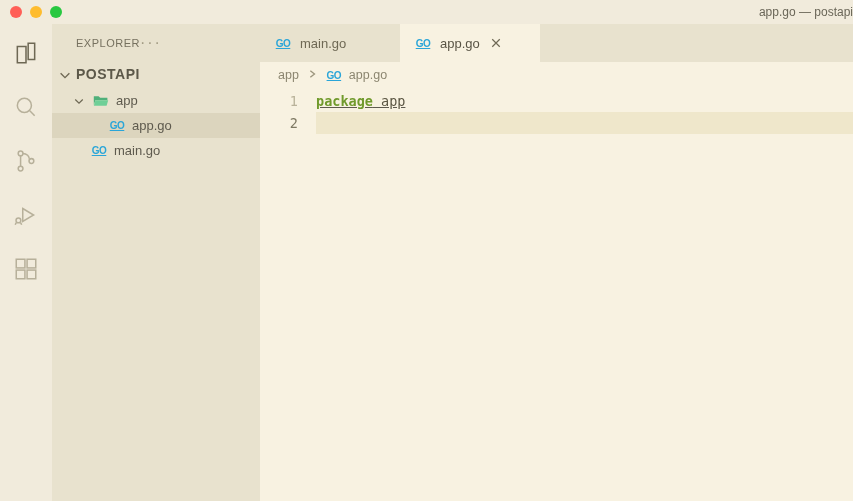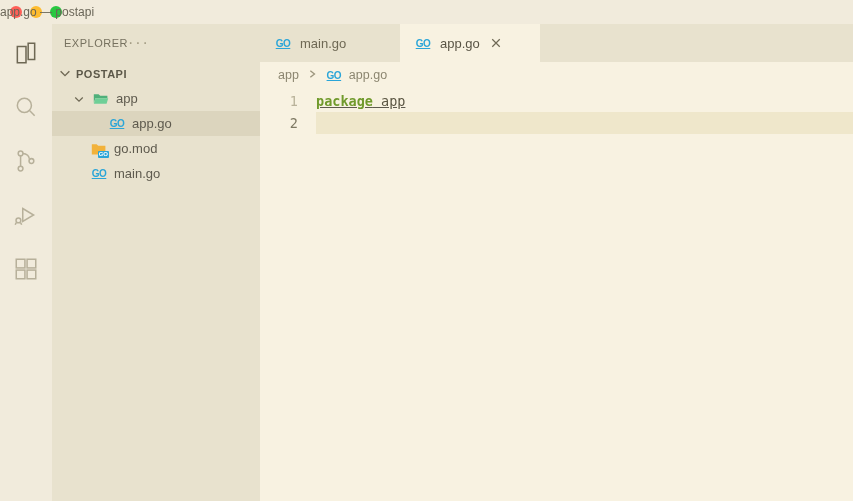--- a/index.html
+++ b/index.html
@@ -17,21 +17,21 @@
     padding-left: 10px;
     position: relative;
     background: #f1ebdc;
   }
   .traffic-lights { display: flex; gap: 8px; }
   .traffic-light { width: 12px; height: 12px; border-radius: 50%; }
   .traffic-red { background: #ff5f57; }
   .traffic-yellow { background: #febc2e; }
   .traffic-green { background: #28c840; }
   .window-title {
-    position: absolute; left: 0; right: 0; text-align: left;
+    position: absolute; left: 0; right: 0; text-align: right;
     font-size: 12px; color: #6a6658; pointer-events: none;
   }
   .main {
     display: flex; height: calc(100% - 24px);
   }
   .activity-bar {
     width: 52px;
     background: #f1ebdc;
     display: flex; flex-direction: column; align-items: center;
     padding-top: 16px; gap: 28px;
@@ -41,29 +41,29 @@
   .activity-item svg { width:26px; height:26px; fill:none; stroke:currentColor; stroke-width:1.4; }
   .sidebar {
     width: 208px;
     background: #e8e2ce;
     display:flex; flex-direction:column;
     border-right: 0;
   }
   .sidebar-header {
     height: 38px;
     display:flex; align-items:center; 
-    padding: 0 14px 0 12px;
+    padding: 0 14px 0 24px;
     font-size: 11px; letter-spacing: 0.5px;
     color:#76715f;
   }
   .sidebar-header .dots { font-size:16px; color:#a39c84; letter-spacing:2px; }
   .section-header {
     display:flex; align-items:flex-end; gap: 4px;
     padding: 4px 4px 4px 6px;
-    font-weight: 700; font-size: 11px; letter-spacing:0.5px;
+    font-weight: 700; font-size: 14px; letter-spacing:0.5px;
     color:#5c5849;
   }
   .chevron { width:14px;height:14px; }
   .chevron svg { width:14px;height:14px; fill:none; stroke:#6e6854; stroke-width:1.6; }
   .tree { padding-top: 2px; }
   .tree-row {
     display:flex; align-items:center;
     height: 25px;
     gap:6px;
     color:#5e5a4e;
@@ -219,29 +219,20 @@
         </span>
         <span>app</span>
       </div>
 
       <div class="tree-row indent1 selected">
         <span class="twisty"></span>
         <span class="icon go-icon">GO</span>
         <span>app.go</span>
       </div>
 
-      <div class="tree-row indent2">
-        <span class="icon mod-icon">
-          <svg viewBox="0 0 20 16">
-              <path d="M1 3c0-1 0-1 1-1h5l2 2h8c1 0 1 0 1 1v9c0 1 0 1-1 1H2c-1 0-1 0-1-1z" fill="#f2b23a" stroke="none"></path>
-            </svg>
-          <span class="mod-badge">GO</span>
-        </span>
-        <span>go.mod</span>
-      </div>
 
       <div class="tree-row indent2">
         <span class="icon go-icon">GO</span>
         <span>main.go</span>
       </div>
     </div>
   </div>
 
   <div class="editor-area">
     <div class="tabs">

